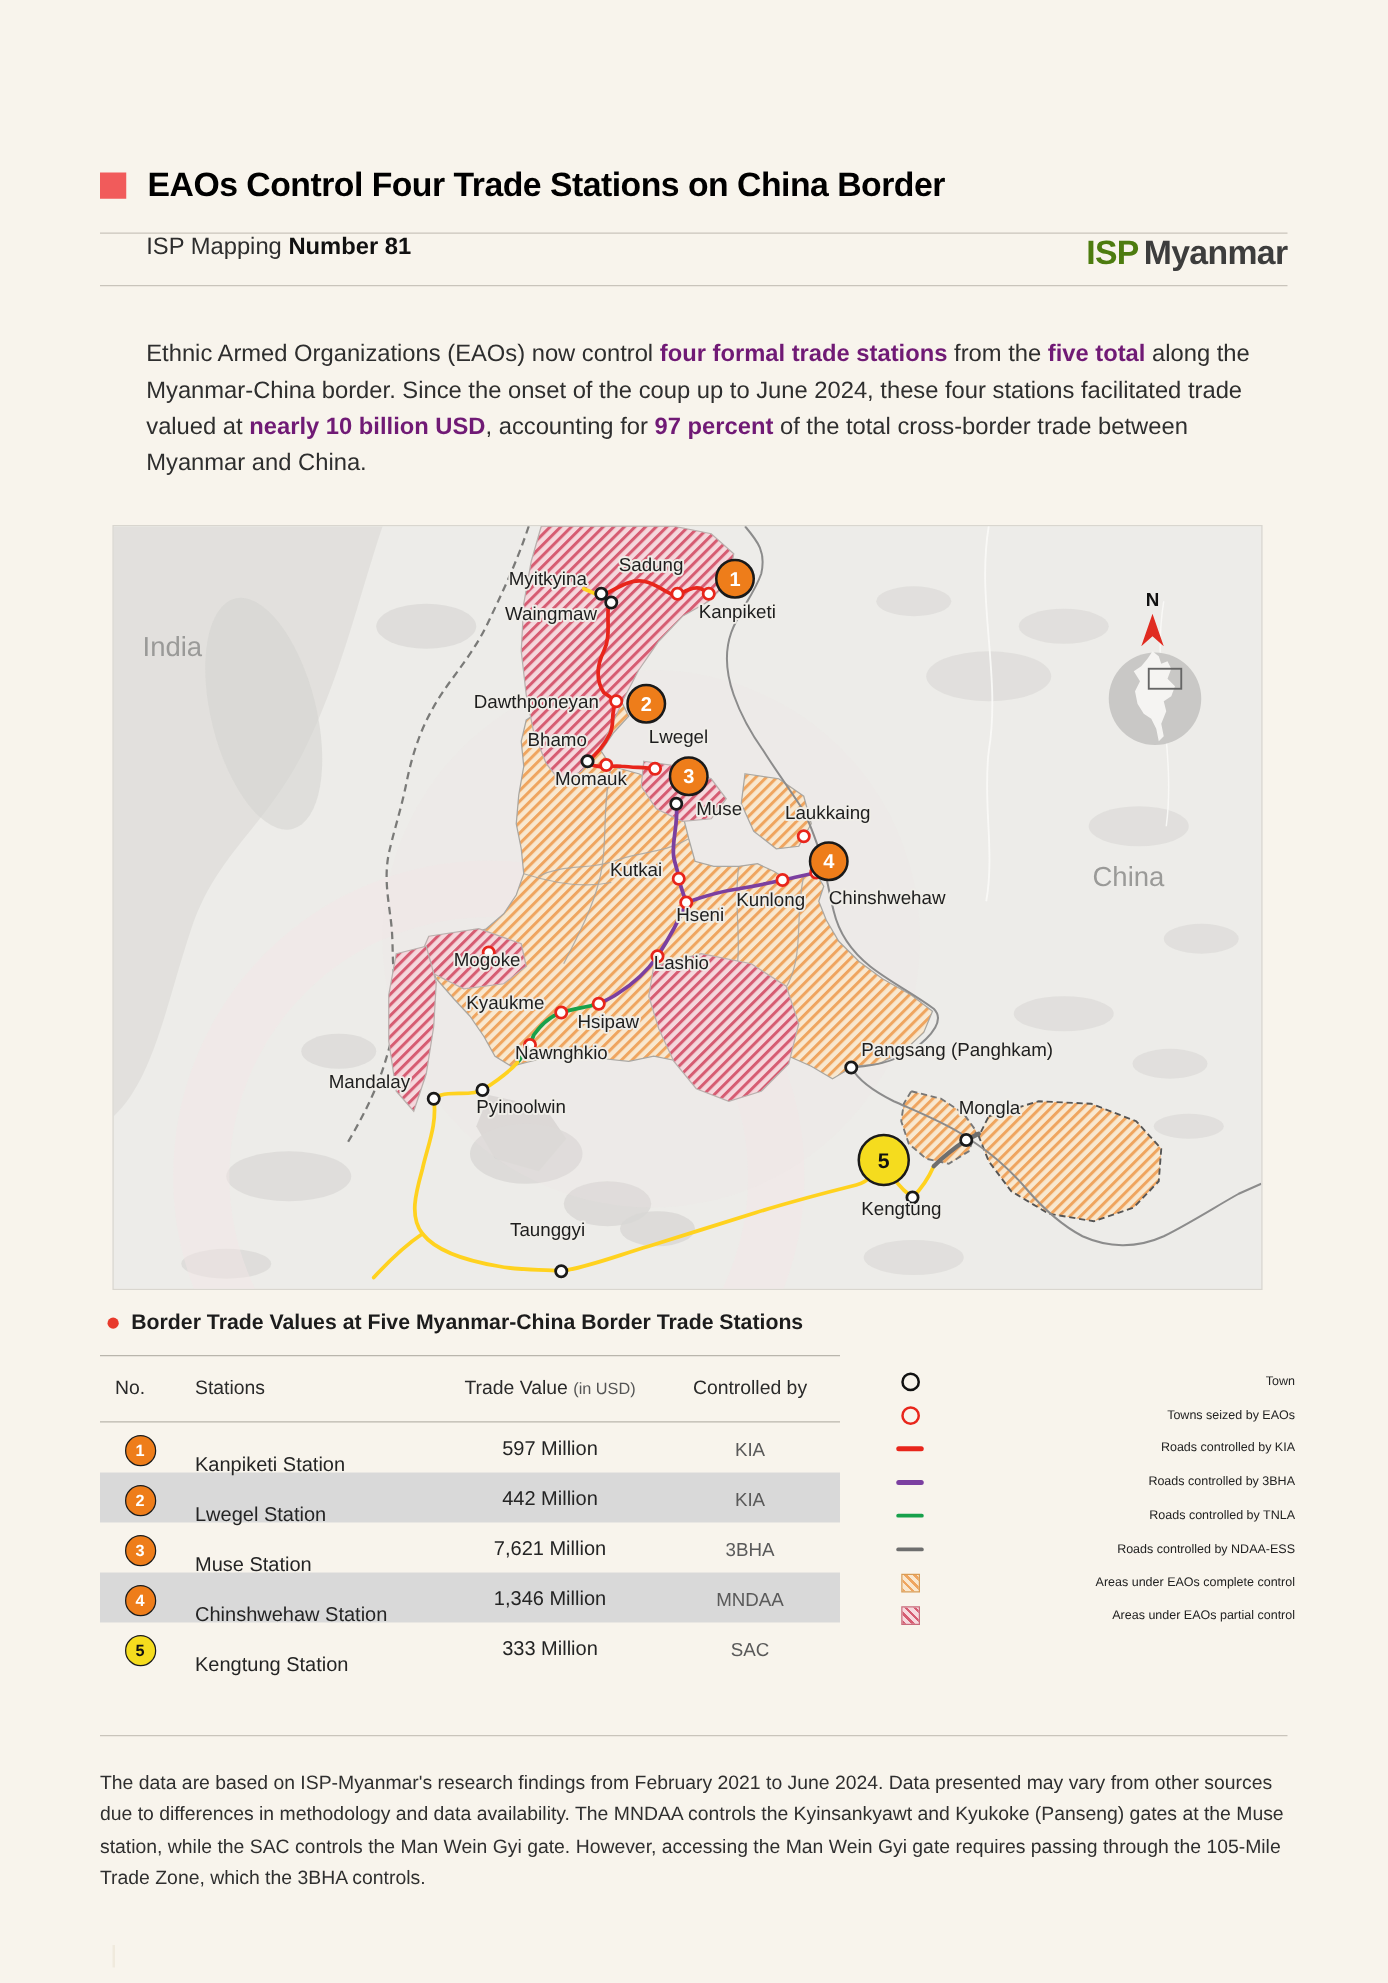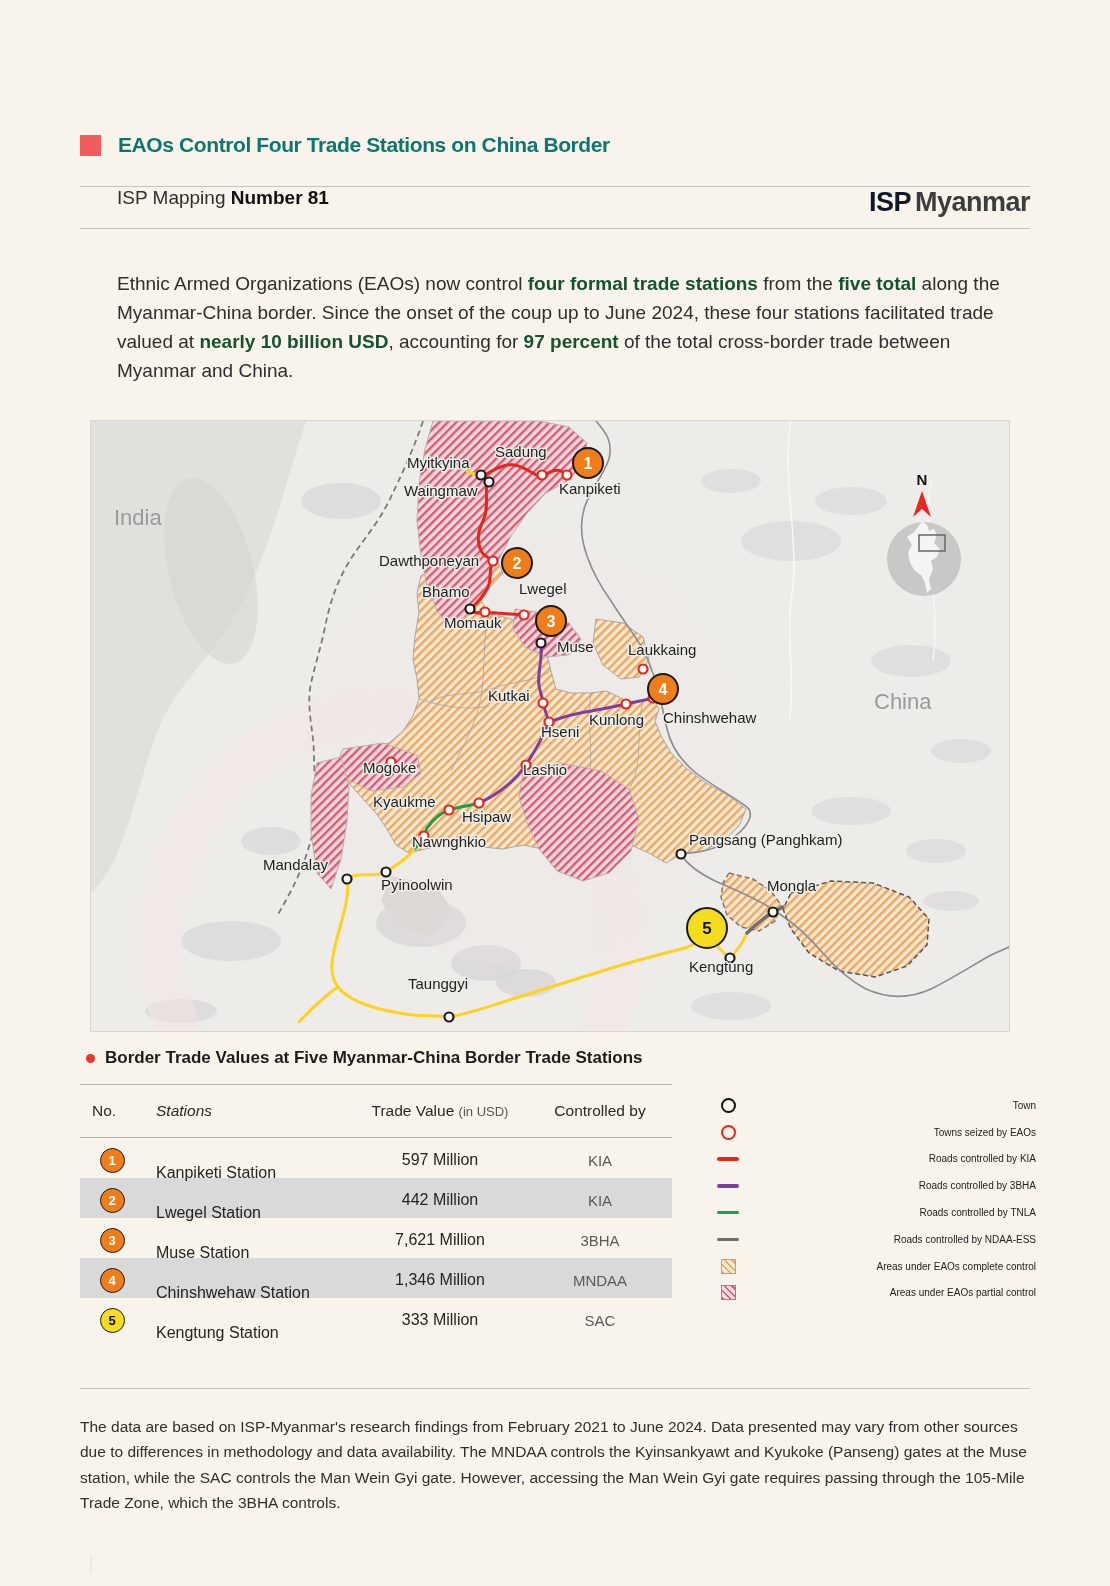--- a/index.html
+++ b/index.html
@@ -5,47 +5,47 @@
   html,body{margin:0;padding:0;}
   body{
     width:1110px;height:1586px;position:relative;
     background:#F8F4EC;
     font-family:"Liberation Sans",sans-serif;
     color:#222;overflow:hidden;
   }
   
   .title-row{position:absolute;left:80px;top:133px;display:flex;align-items:center;gap:17px;}
   .title-square{width:21px;height:21px;background:#F15B5B;flex:0 0 auto;}
-  .page-title{font-size:21px;font-weight:700;letter-spacing:-0.4px;color:#0f766e;margin:0;}
+  .page-title{font-size:27px;font-weight:700;letter-spacing:-0.4px;color:#000000;margin:0;}
   .subheader{position:absolute;left:80px;top:186px;width:950px;height:43px;
     border-top:1.5px solid #C9C4BB;border-bottom:1.5px solid #C9C4BB;
     display:flex;align-items:flex-start;justify-content:space-between;box-sizing:border-box;
     padding-left:37px;}
   .subtitle{font-size:19px;color:#2E2E2E;}
   .subtitle b{color:#111;}
   .logo{font-size:27px;font-weight:700;letter-spacing:-0.5px;}
-  .logo-isp{color:#0f172a;}
+  .logo-isp{color:#4d7c0f;}
   .logo-mm{color:#3D3D3D;margin-left:4px;}
   
   .intro{position:absolute;left:117px;top:250px;width:900px;font-size:19px;line-height:29px;color:#2E2E2E;}
-  .intro b{color:#14532d;margin-top:16px;}
+  .intro b{color:#701a75;margin-top:16px;}
   
   .map{position:absolute;left:90px;top:420px;width:918px;height:610px;
     background:#EDECE9;border:1px solid #D9D6CF;box-sizing:content-box;}
   .map svg{display:block;}
   
   .tbl-title{position:absolute;left:86px;top:1048px;display:flex;align-items:center;gap:10px;
     font-size:17px;font-weight:700;color:#1C1C1C;}
   .tbl-title .dot{width:9px;height:9px;border-radius:50%;background:#E8392B;}
   .table{position:absolute;left:80px;top:1084px;width:592px;font-size:16px;}
   .t-head{display:grid;grid-template-columns:64px 208px 176px 144px;align-items:center;
     height:52px;border-top:1px solid #B9B5AC;border-bottom:1px solid #B9B5AC;
     color:#2A2A2A;font-size:15.5px;}
   .t-head .c-no{padding-left:12px;}
-  .t-head .c-st{padding-left:12px;font-style:italic;}
+  .t-head .c-st{padding-left:12px;}
   .t-head .c-val,.t-head .c-by{text-align:center;}
   .t-head .unit{font-size:13px;color:#555;font-weight:400;}
   .t-row{display:grid;grid-template-columns:64px 208px 176px 144px;align-items:center;height:40px;}
   .t-row.band{background:#D9D9D9;}
   .t-row .c-no{display:flex;justify-content:center;}
   .t-row .c-st{padding-left:12px;color:#242424;margin-top:26px;}
   .t-row .c-val{text-align:center;color:#242424;}
   .t-row .c-by{text-align:center;color:#5A5A5A;font-size:15px;}
   .badge{width:25px;height:25px;border-radius:50%;border:1.5px solid #1A1A1A;
     display:flex;align-items:center;justify-content:center;

